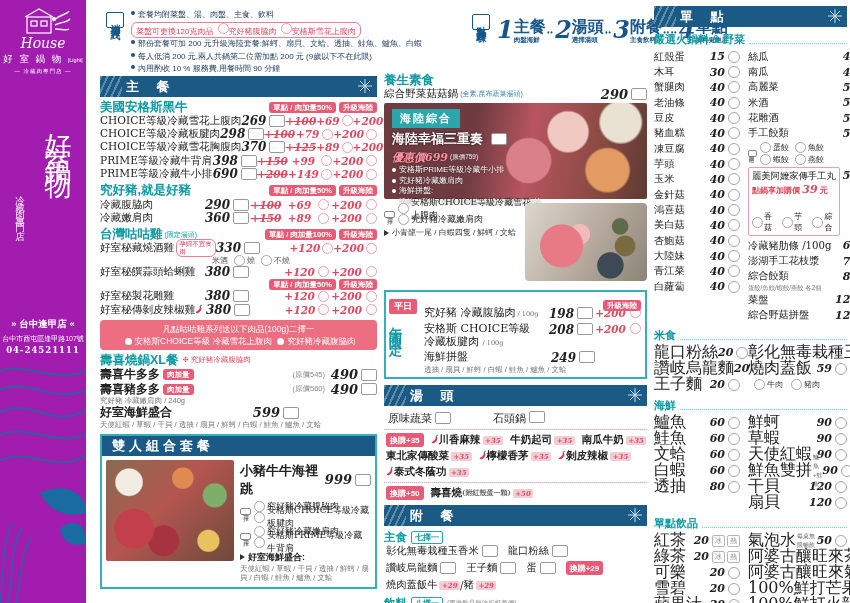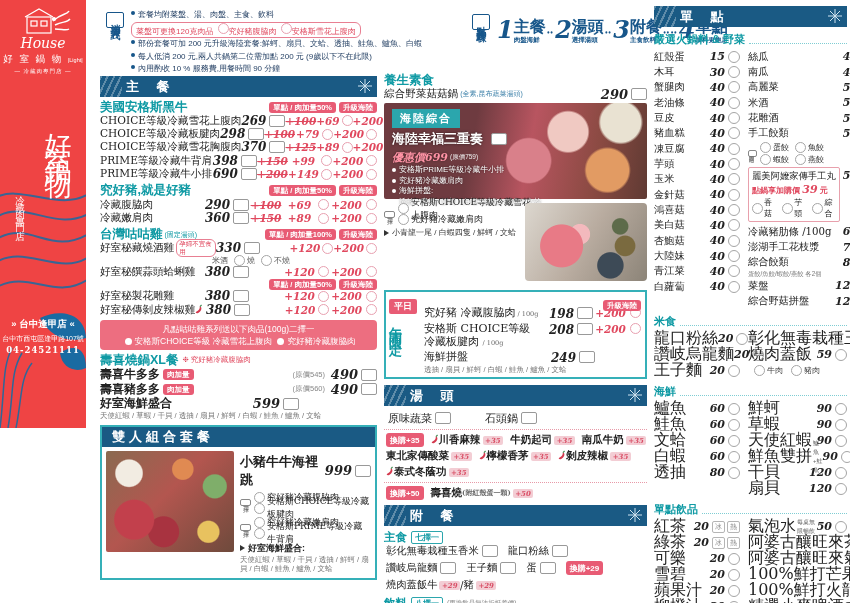--- a/index.html
+++ b/index.html
@@ -1,20 +1,20 @@
 <!DOCTYPE html>
 <html><head>
 <meta charset="utf-8">
 <style>
   html,body{margin:0;padding:0;}
   body{width:850px;height:603px;background:#fff;font-family:"Liberation Sans",sans-serif;position:relative;overflow:hidden;color:#222;}
   .page{position:absolute;inset:0;}
 
   
-  .sidebar{position:absolute;left:0;top:0;width:86px;height:428px;background:#ef4444;color:#fff;overflow:hidden;}
+  .sidebar{position:absolute;left:0;top:0;width:86px;height:603px;background:#a21caf;color:#fff;overflow:hidden;}
   .logo{text-align:center;padding-top:7px;position:relative;z-index:1;}
   .logo svg{display:block;margin:0 auto;}
   .logo-script{font-family:"DejaVu Serif",serif;font-style:italic;font-size:14px;margin-top:-4px;}
   .logo-cn{font-size:9.5px;letter-spacing:2px;margin-top:2px;white-space:nowrap;}
   .logo-cn .light{font-size:5.5px;letter-spacing:0;}
   .logo-sub{font-size:5.5px;letter-spacing:1px;margin-top:2px;}
   .vtitle{position:absolute;top:112px;right:10px;writing-mode:vertical-rl;font-family:"DejaVu Serif",serif;font-size:27px;letter-spacing:13px;z-index:1;}
   .vsub{position:absolute;top:188px;left:13px;writing-mode:vertical-rl;font-size:9.5px;letter-spacing:7px;z-index:1;}
   .branch{position:absolute;top:318px;width:100%;text-align:center;font-size:9.5px;font-weight:bold;z-index:1;}
   .branch::before{content:"» ";} .branch::after{content:" «";}
@@ -176,21 +176,21 @@
   .subopts{display:flex;align-items:center;gap:8px;font-size:8px;color:#444;padding-left:6px;height:11px;}
   .subopts .circ{border-color:#a5a5a5;margin:0 2px 0 0;}
   .dgrid{display:flex;align-items:center;margin:1px 0 2px 0;}
   .dgrid .chlabel{font-size:5.5px;}
   .dgrid .g{display:grid;grid-template-columns:1fr 1fr;column-gap:6px;row-gap:1px;}
   .hballwrap{display:flex;align-items:flex-start;margin:2px 0;}
   .hball{border:1px solid #e8a0ac;border-radius:2px;padding:2px 3px;flex:1;}
   .hball .n{font-family:"DejaVu Serif",serif;font-size:9.3px;white-space:nowrap;}
   .hball .dealtx{color:#e0485e;font-size:8px;font-weight:bold;}
   .hball .dealtx b{font-size:11px;font-style:italic;font-family:"DejaVu Serif",serif;}
-  .hball .opts{display:flex;gap:7px;font-size:8px;align-items:center;margin-top:1px;}
+  .hball .opts{display:flex;gap:7px;font-size:8px;align-items:center;margin-top:15px;}
   .hball .circ{border-color:#a5a5a5;margin-right:1px;}
   .tinynote{font-size:6.3px;color:#777;height:8px;line-height:8px;}
   .prow{display:flex;height:16px;align-items:center;}
   .pcell-l{width:86px;flex:none;display:flex;align-items:center;}
   .pcell-r{flex:1;display:flex;align-items:center;padding-left:8px;}
 </style>
 </head>
 <body>
 
 <div class="page">
@@ -473,20 +473,21 @@
           <span class="cbox"></span>
         </div>
         <div class="mrow" style="height: 14.5px;">
           <span class="s-name">壽喜豬多多</span>
           <span class="badge" style="margin-left: 3px;">肉加量</span>
           <span class="sp"></span>
           <span class="orig">(原價560)</span>
           <span class="mprice bigprice">490</span>
           <span class="cbox"></span>
         </div>
+        <div class="desc">究好豬 冷藏嫩肩肉 / 240g</div>
       </div>
     <div id="rawseafood">
         <div class="mrow" style="height: 14.5px;">
           <span class="s-name">好室海鮮盛合</span>
           <span class="sp"></span>
           <span class="mprice bigprice">599</span>
           <span class="cbox"></span>
           <span class="sp"></span>
         </div>
         <div class="desc">天使紅蝦 / 草蝦 / 干貝 / 透抽 / 扇貝 / 鮮蚵 / 白蝦 / 鮭魚 / 鱸魚 / 文蛤</div>
@@ -633,21 +634,21 @@
             <line x1="13" y1="3" x2="3" y2="13"></line>
           </g>
         </svg>
     </div>
     <div class="soupwrap" id="soup">
         <div class="freerow">
           <span style="display: inline-flex; align-items: center;">
             <span>原味蔬菜</span>
             <span class="cbox"></span>
           </span>
-          <span style="display: inline-flex; align-items: center;">
+          <span style="display: inline-flex; align-items: flex-start; margin-left: 8px;">
             <span>石頭鍋</span>
             <span class="cbox"></span>
           </span>
         </div>
         <div class="dotline"></div>
         <div class="swaprow">
           <span class="bigbadge">換購+35</span>
           <span class="swapitem">
             <span class="chili"><svg width="8" height="10" viewBox="0 0 10 12">
                 <path d="M7 3 C9 5 8 9 4 11 C1 12 0 10 2 9 C5 8 6 6 6 3 Z" fill="#d43a4f"></path>

